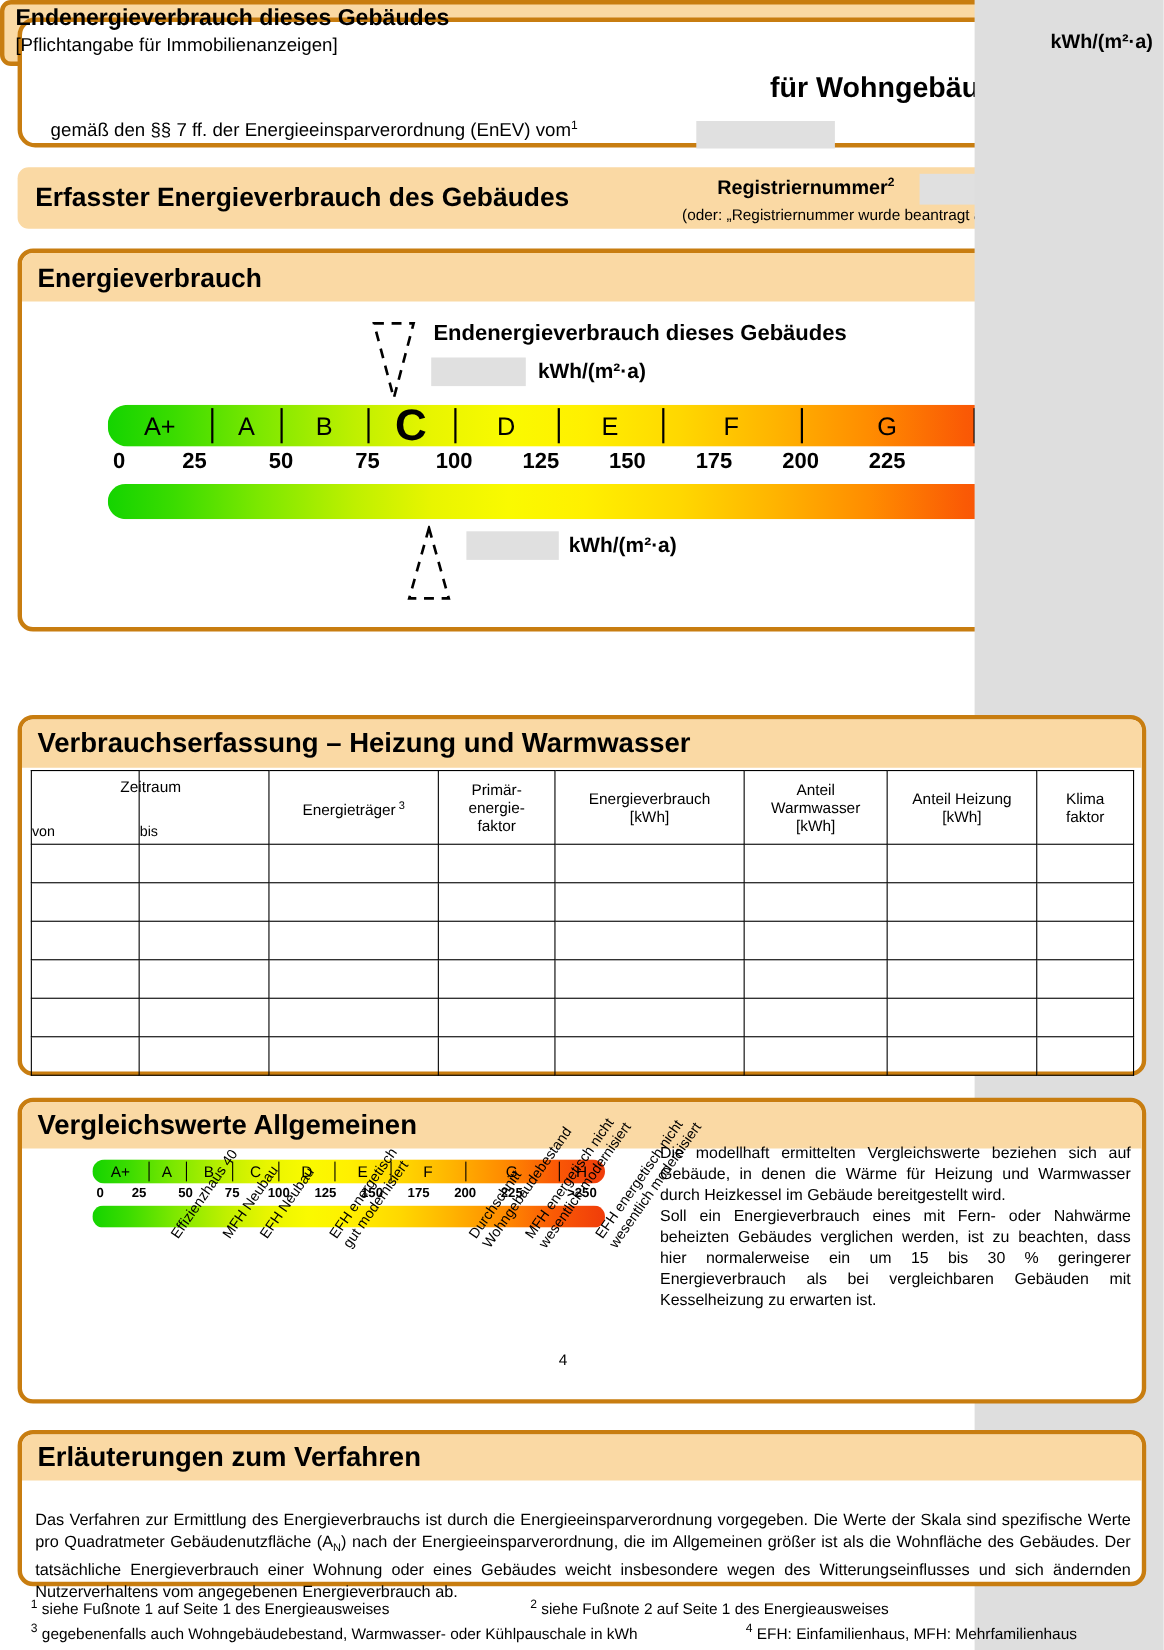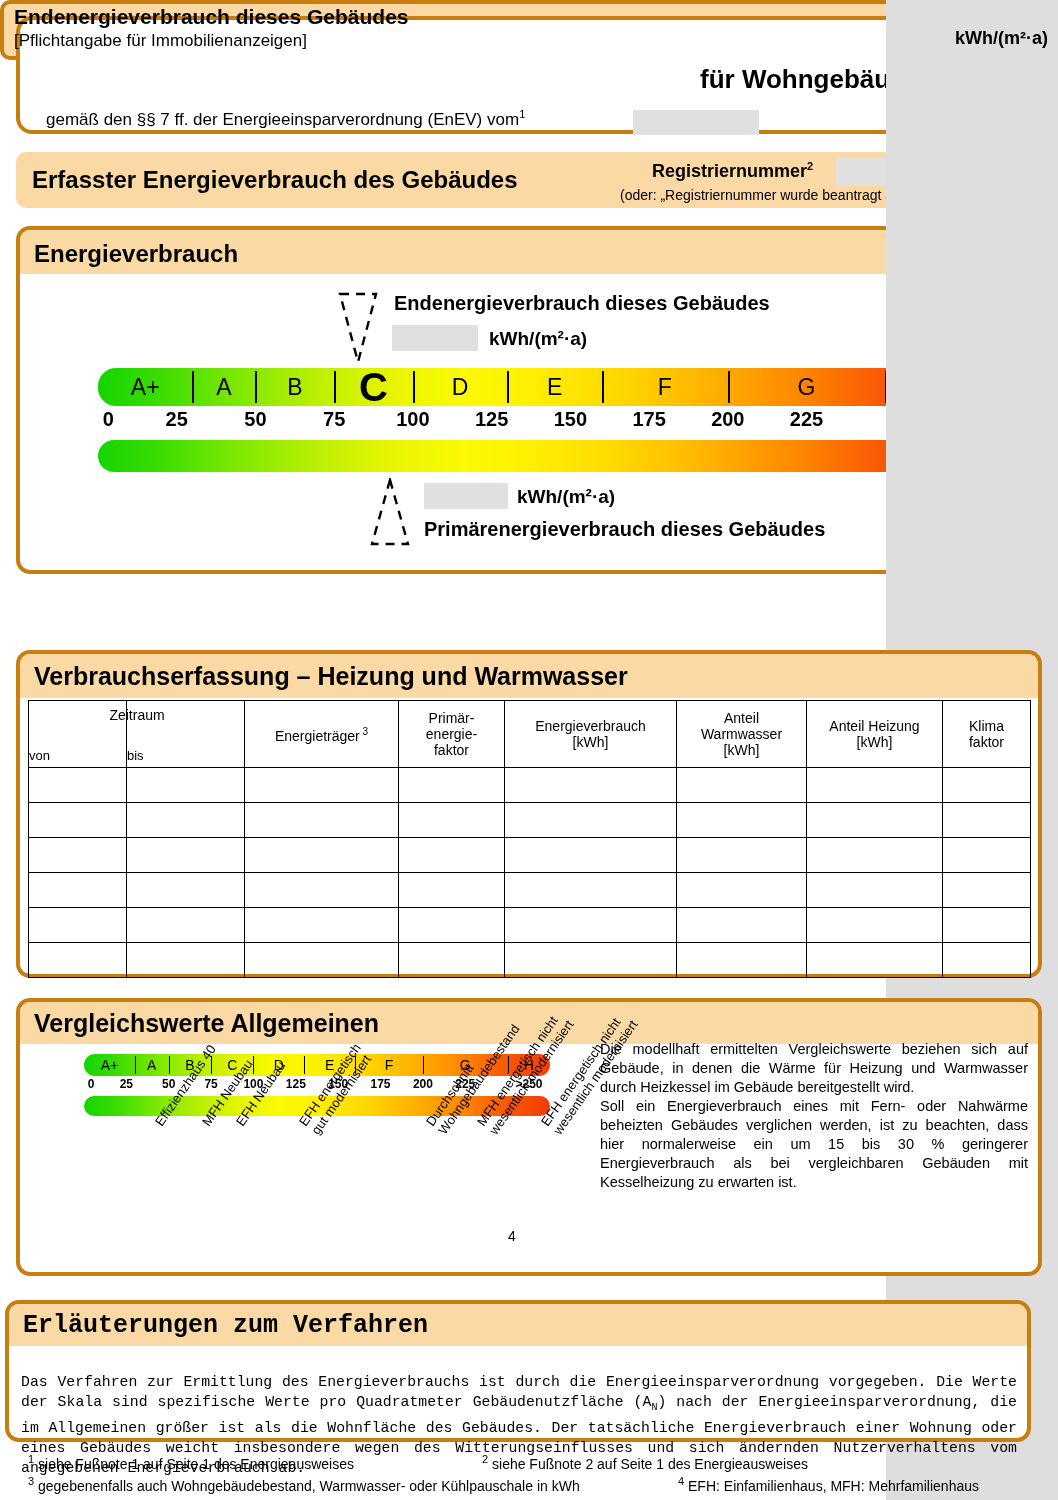--- a/index.html
+++ b/index.html
@@ -425,22 +425,22 @@
     text-align: justify;
   }
   #compare-fn4 {
     position: absolute;
     left: 508px; top: 1228px;
     font-size: 14px;
   }
 
   
   #explain-panel {
-    left: 5px; top: 1300px;
-    width: 1026px; height: 142px; font-family: Liberation Mono, monospace;
+    left: 16px; top: 1300px;
+    width: 1026px; height: 142px;
   }
   #explain-hdr {
     left: 0; top: 0;
     width: 1018px; height: 42px;
     border-radius: 10px 10px 0 0;
   }
   #explain-hdr-text {
     position: absolute;
     left: 14px; top: 7px;
     font-size: 25px;
@@ -536,21 +536,20 @@
     <div class="scale-bar" id="scale-bottom">
       <div class="scale-grad"></div>
     </div>
   </div>
 
   <svg class="pointer-up" style="left:368px; top:478px;" viewBox="0 0 44 70">
     <polygon points="22,2 40,66 4,66" fill="none" stroke="#000" stroke-width="2.4" stroke-dasharray="9,7"></polygon>
   </svg>
   <div id="prim-value-box"></div>
   <div id="prim-unit">kWh/(m²·a)</div>
-  <div id="prim-label">Primärenergieverbrauch dieses Gebäudes</div>
 
   <div id="duty-band">
     <div id="duty-gray"></div>
     <div id="duty-title">Endenergieverbrauch dieses Gebäudes</div>
     <div id="duty-sub">[Pflichtangabe für Immobilienanzeigen]</div>
     <div id="duty-unit">kWh/(m²·a)</div>
   </div>
 
   <div class="panel" id="record-panel">
     <div class="bandhdr" id="record-hdr">

